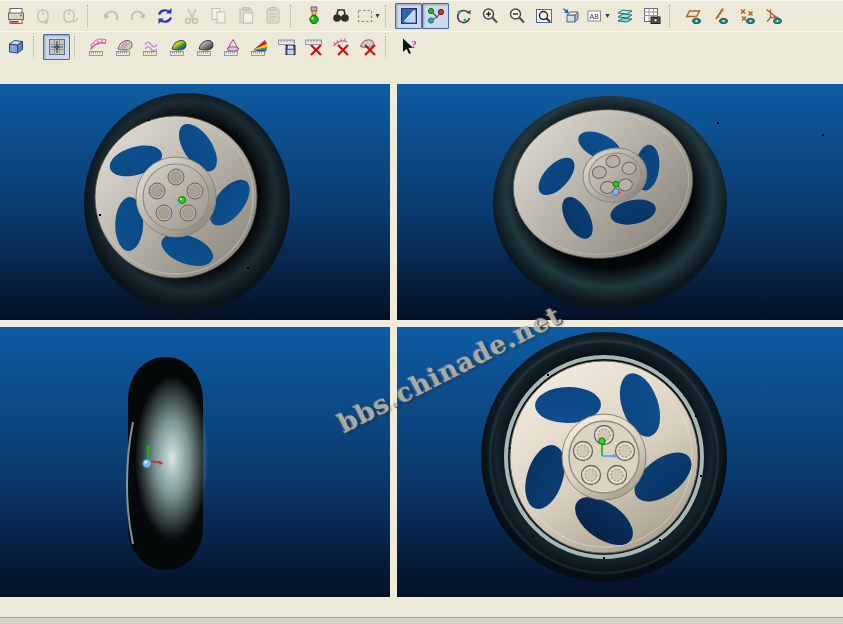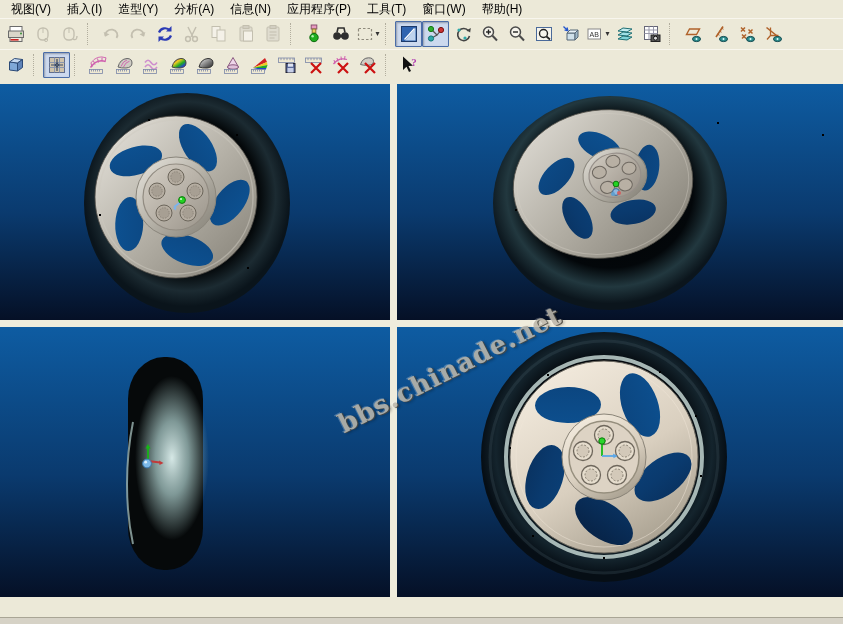--- a/index.html
+++ b/index.html
@@ -43,31 +43,20 @@
   
   .statusbar{position:absolute;left:0;top:597px;width:843px;height:27px;background:var(--chrome);}
   .statusbar .bottom-strip{position:absolute;left:0;bottom:0;width:100%;height:6px;
      background:#d6d2c6;border-top:1px solid #a9a595;}
 </style>
 </head>
 <body>
 
 <div class="app" style="--chrome: #ece9d8; --divider: #efecdc; --vp-top: #0e5ca2; --vp-mid: #0a3a6e; --vp-bottom: #051026; --active-border: #4a6da8;">
 
-  <div class="menubar" id="menubar">
-      <div class="menu-item">视图(V)</div>
-      <div class="menu-item">插入(I)</div>
-      <div class="menu-item">造型(Y)</div>
-      <div class="menu-item">分析(A)</div>
-      <div class="menu-item">信息(N)</div>
-      <div class="menu-item">应用程序(P)</div>
-      <div class="menu-item">工具(T)</div>
-      <div class="menu-item">窗口(W)</div>
-      <div class="menu-item">帮助(H)</div>
-    </div>
 
   <div class="toolbar">
       <div class="tbtn">
         <svg width="20" height="20" viewBox="0 0 20 20">
           <rect x="4" y="2.5" width="12" height="5" fill="#fff" stroke="#6b6b6b"></rect>
           <rect x="2.5" y="7" width="15" height="6.5" fill="#d9d5c9" stroke="#6b6b6b"></rect>
           <rect x="4" y="13.5" width="12" height="4" fill="#efece2" stroke="#6b6b6b"></rect>
           <rect x="4.6" y="15" width="8" height="1.6" fill="#cc2222"></rect>
           <circle cx="15" cy="9.5" r="1" fill="#3a8f3a"></circle>
         </svg>

